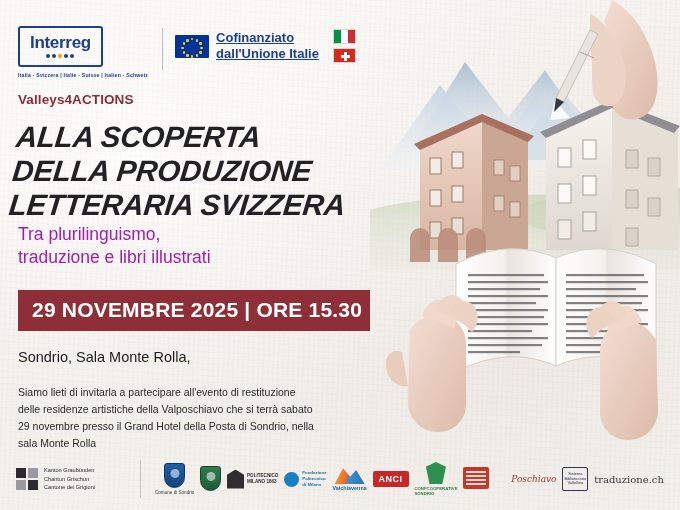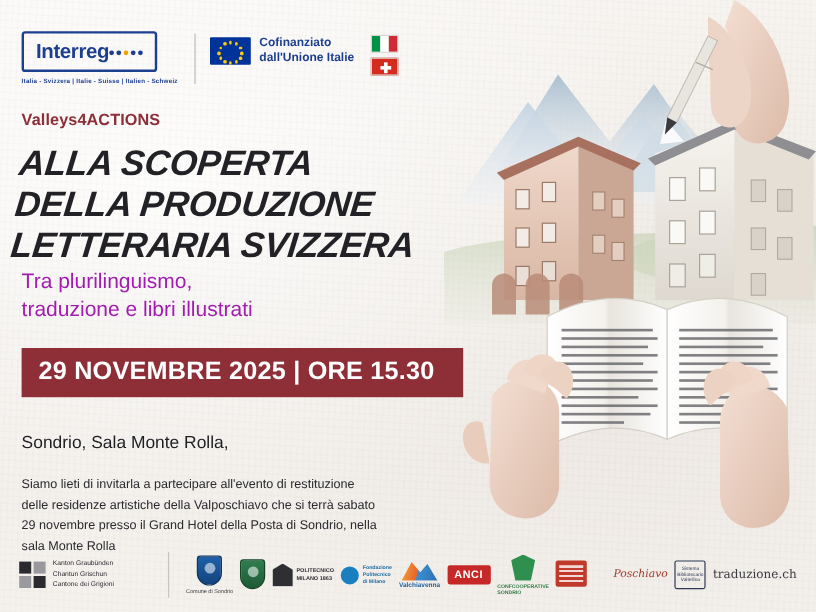--- a/index.html
+++ b/index.html
@@ -49,21 +49,21 @@
   .interreg-block {
     display: flex;
     flex-direction: column;
     align-items: flex-start;
   }
   .interreg-logo {
     border: 2.5px solid #1d3f8f;
     border-radius: 3px;
     padding: 6px 10px 7px 10px;
     display: flex;
-    flex-direction: row;
+    flex-direction: column;
     align-items: center;
     background: transparent;
   }
   .interreg-word {
     font-size: 17px;
     font-weight: bold;
     color: #1d3f8f;
     letter-spacing: -0.3px;
     line-height: 1;
     font-family: "Liberation Sans", sans-serif;
@@ -107,25 +107,26 @@
     border-radius: 1px;
     position: relative;
   }
   .eu-flag .star {
     position: absolute;
     width: 2.6px; height: 2.6px;
     background: #ffcc00;
     border-radius: 50%;
   }
   .eu-text {
-    font-size: 10px;
+    font-size: 13px;
     font-weight: bold;
     color: #1d3f8f;
     line-height: 1.25;
     white-space: nowrap;
+    text-decoration: underline;
   }
   .flags-block {
     display: flex;
     flex-direction: column;
     gap: 4px;
     margin-left: 14px;
     margin-top: 3px;
   }
   .flag-it {
     width: 23px; height: 15px;
@@ -193,26 +194,26 @@
     line-height: 1.35;
     font-weight: 400;
   }
   .date-banner {
     margin-top: 20px;
     display: inline-block;
     background: #8e2f38;
     color: #ffffff;
     font-size: 21px;
     font-weight: bold;
-    padding: 8px 24px 9px 14px;
+    padding: 8px 8px 9px 14px;
     letter-spacing: 0.2px;
     white-space: nowrap;
   }
   .venue {
-    margin-top: 28px;
+    margin-top: 16px;
     font-size: 14.5px;
     color: #1e1e22;
     line-height: 1.42;
     font-weight: 400;
   }
   .body-text {
     margin-top: 17px;
     font-size: 10.5px;
     color: #2a2a2e;
     line-height: 1.62;

